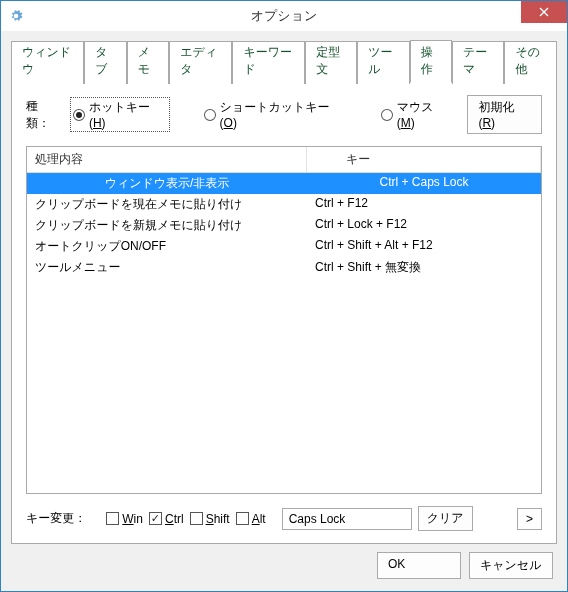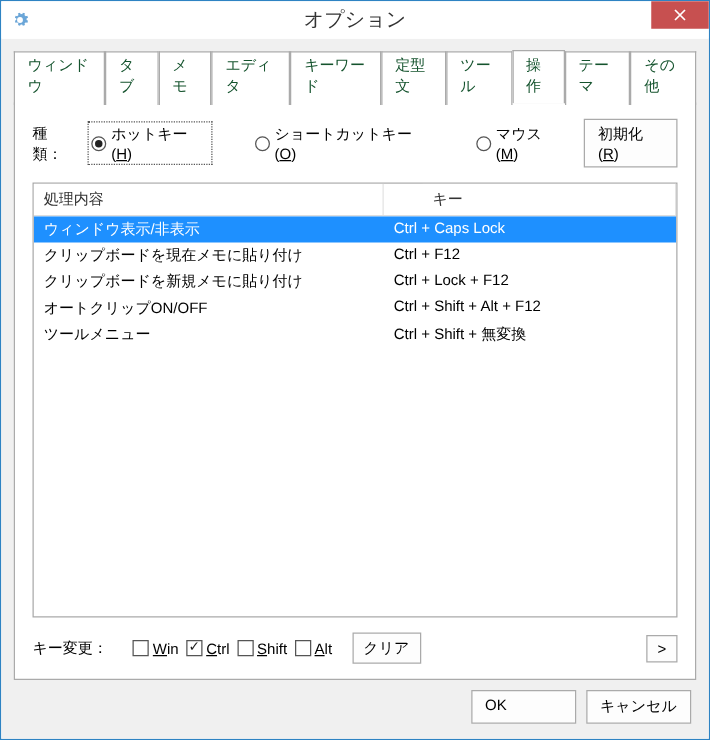--- a/index.html
+++ b/index.html
@@ -1,20 +1,20 @@
 <!DOCTYPE html>
 <html><head>
 <meta charset="utf-8">
 <style>
 * { box-sizing: border-box; margin: 0; padding: 0; font-family: "Yu Gothic UI", "Meiryo", sans-serif; font-size: 12px; }
 body { background: #fff; }
 .window { width: 568px; height: 592px; border: 1px solid #2e83c3; background: #fff; display: flex; flex-direction: column; }
 .titlebar { height: 30px; background: #fff; display: flex; align-items: center; position: relative; }
 .titlebar .gear { width: 30px; display: flex; align-items: center; justify-content: center; }
-.titlebar .title { position: absolute; left: 0; right: 0; text-align: center; color: #333; font-size: 16px; pointer-events: none; }
+.titlebar .title { position: absolute; left: 0; right: 0; text-align: center; color: #333; font-size: 13px; pointer-events: none; }
 .titlebar .close { width: 46px; height: 22px; margin-left: auto; margin-right: 0; margin-top: -8px; background: #c75050; color: #fff; display: flex; align-items: center; justify-content: center; font-size: 13px; }
 .client { flex: 1; background: #f0f0f0; display: flex; flex-direction: column; padding: 8px 10px 10px 10px; }
 .tabs { display: flex; position: relative; z-index: 2; }
 .tab { border: 1px solid #aaa; border-bottom: none; background: #fff; padding: 3px 10px 4px 10px; margin-right: 0px; color: #14532d; position: relative; top: 1px; }
 .tab.inactive { background: #fff; top: 2px; padding-top: 2px; padding-bottom: 3px; }
 .tab.active { background: #fff; border-bottom: 1px solid #fff; z-index: 3; }
 .panel { border: 1px solid #aaa; background: #fff; flex: 1; display: flex; flex-direction: column; padding: 12px 14px; position: relative; z-index: 1; }
 .row-top { display: flex; align-items: center; gap: 8px; }
 .label { color: #000; }
 .radio { display: flex; align-items: center; gap: 4px; cursor: pointer; }
@@ -27,21 +27,21 @@
 .tablewrap { margin-top: 12px; border: 1px solid #aaa; flex: 1; display: flex; flex-direction: column; background: #fff; overflow: hidden; }
 .thead { display: flex; background: #fff; border-bottom: 1px solid #ddd; gap: 31px; }
 .th { padding: 4px 8px; border-right: 1px solid #e3e3e3; color: #333; background: #fff; }
 .th:first-child { width: 280px; }
 .th:last-child { flex: 1; }
 .tbody { flex: 1; overflow-y: auto; }
 .tr { display: flex; }
 .td { padding: 2px 8px; }
 .td:first-child { width: 280px; }
 .td:last-child { flex: 1; }
-.tr.selected { background: #1e90ff; color: #fff; }
+.tr.selected { background: #1e90ff; color: #fff; text-align: center; }
 .row-bottom { display: flex; align-items: center; gap: 6px; margin-top: 12px; }
 .chk { display: inline-flex; align-items: center; gap: 3px; cursor: pointer; }
 .chkbox { width: 13px; height: 13px; border: 1px solid #555; background: #fff; display: inline-flex; align-items: center; justify-content: center; font-size: 10px; line-height: 1; }
 .chkbox.checked::after { content: "✓"; color: #222; font-size: 11px; }
 .textfield { border: 1px solid #aaa; padding: 3px 6px; width: 130px; background: #fff; }
 .smallbtn { border: 1px solid #aaa; background: #fdfdfd; padding: 3px 8px; min-width: 24px; text-align: center; cursor: pointer; }
 .footer { display: flex; justify-content: flex-end; gap: 8px; padding: 8px 4px 2px 4px; }
 .footer .btn { min-width: 84px; padding: 4px 10px; }
 .gear svg { width: 14px; height: 14px; }
 </style>
@@ -154,20 +154,21 @@
           <span class="chkbox"></span>
           <span><span class="u">S</span><span>hift</span></span>
         </span>
 
         <span class="chk">
           <span class="chkbox"></span>
           <span><span class="u">A</span><span>lt</span></span>
         </span>
 
         <span style="width:4px"></span>
+        <div class="textfield">Caps Lock</div>
         <div class="smallbtn">クリア</div>
         <span class="spacer"></span>
         <div class="smallbtn">&gt;</div>
       </div>
     </div>
 
     <div class="footer">
       <div class="btn">OK</div>
       <div class="btn">キャンセル</div>
     </div>

